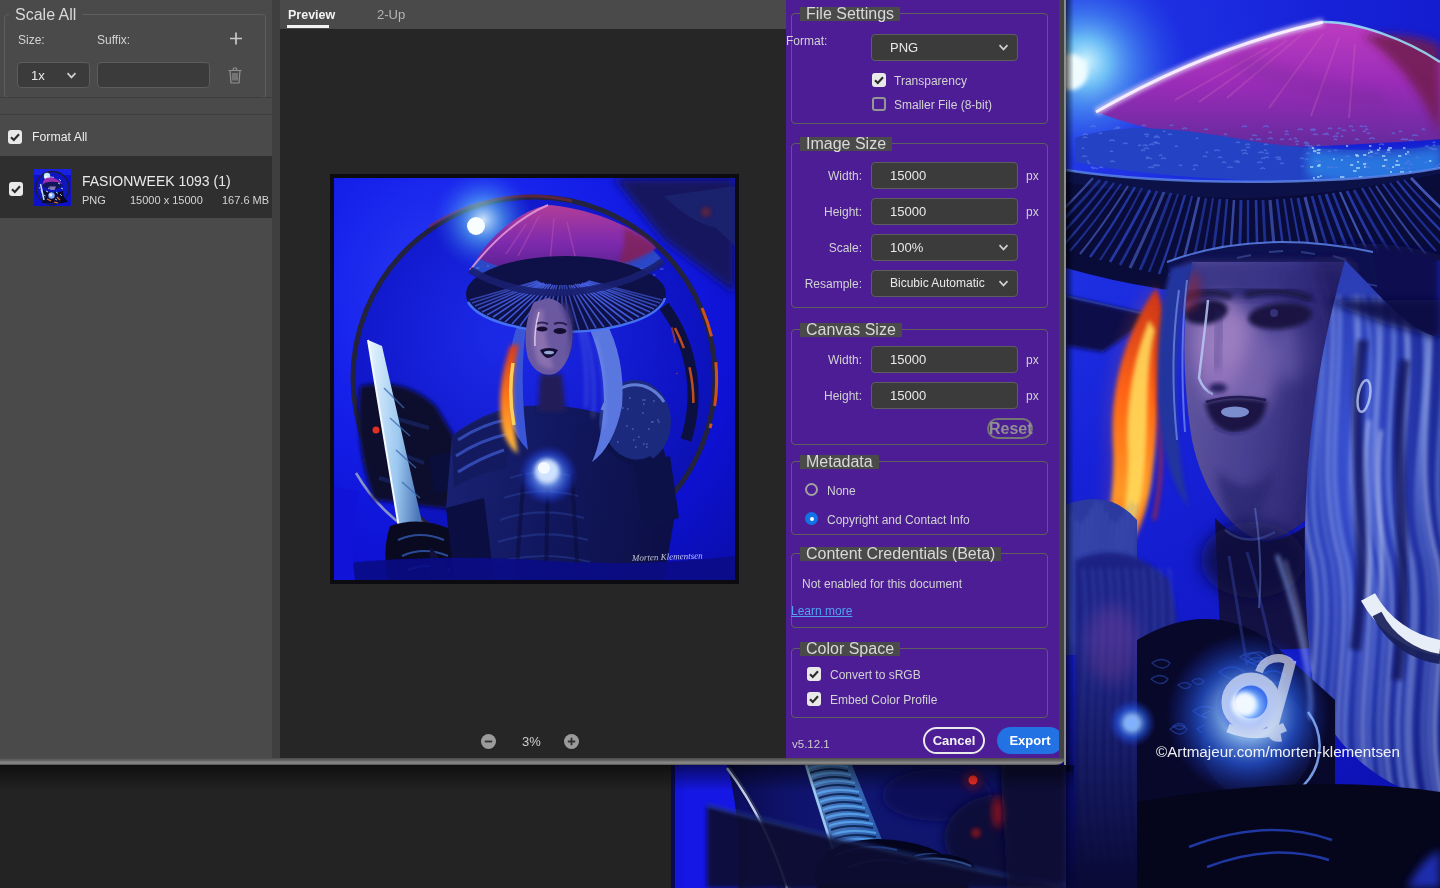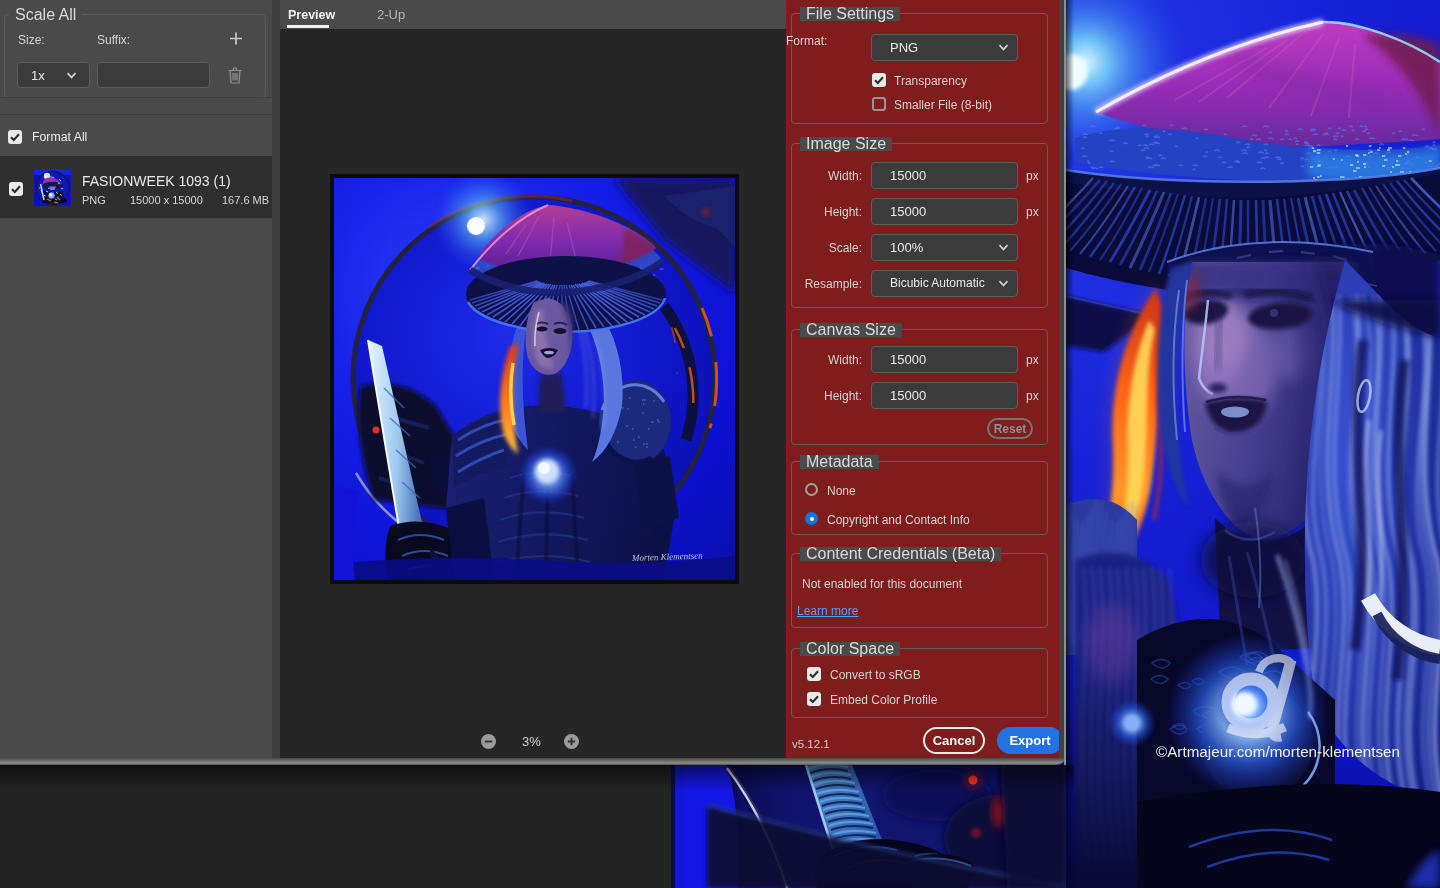--- a/index.html
+++ b/index.html
@@ -23,21 +23,21 @@
   .cb.off { background:transparent; border:2px solid #969696; }
   .radio { position:absolute; width:13px; height:13px; border-radius:50%; }
   .pill { position:absolute; border-radius:14px; font-size:13px; font-weight:bold; text-align:center; }
   
   #leftpanel { position:absolute; left:0; top:0; width:272px; height:765px; background:#4a4a4a; }
   #lp-sep { position:absolute; left:272px; top:0; width:8px; height:765px; background:#3f3f3f; }
   
   #prevwrap { position:absolute; left:280px; top:0; width:506px; height:765px; background:#4a4a4a; }
   #prevdark { position:absolute; left:0; top:29px; width:506px; height:729px; background:#262626; }
   
-  #rightpanel { position:absolute; left:786px; top:0; width:280px; height:765px; background:#7f1d1d; }
+  #rightpanel { position:absolute; left:786px; top:0; width:280px; height:765px; background:#4c1d95; }
   #scrolltrack { position:absolute; left:1059px; top:0; width:7px; height:765px; background:#424242; }
   #dlg-right-edge { position:absolute; left:1064px; top:0; width:2px; height:765px; background:#8e8e8e; z-index:11;}
 </style>
 </head>
 <body>
 <div id="stage">
 
   <div class="abs" id="artcanvas" style="left:607px; top:0; width:833px; height:888px; z-index:1;">
     <svg width="833" height="888" viewBox="0 0 833 888">
         <defs>
@@ -641,34 +641,34 @@
         </svg>
 
       <div class="fs" style="left:5px; top:329px; width:257px; height:116px;"></div>
       <div class="fs-title" style="left:14px; top:323px;">Canvas Size</div>
       <div class="lbl" style="left:0; top:353px; width:76px; text-align:right;">Width:</div>
       <div class="input" style="left:85px; top:346px;">15000</div>
       <div class="lbl" style="left:240px; top:353px;">px</div>
       <div class="lbl" style="left:0; top:389px; width:76px; text-align:right;">Height:</div>
       <div class="input" style="left:85px; top:382px;">15000</div>
       <div class="lbl" style="left:240px; top:389px;">px</div>
-      <div class="pill" style="left:201px; top:418px; width:46px; height:21px; border:2px solid #757575; color:#909090; font-size:12px; line-height:18px; border-radius:11px;">Reset</div>
+      <div class="pill" style="left:201px; top:418px; width:46px; height:21px; border:2px solid #757575; color:#909090; font-size:16px; line-height:18px; border-radius:11px;">Reset</div>
 
       <div class="fs" style="left:5px; top:461px; width:257px; height:74px;"></div>
       <div class="fs-title" style="left:14px; top:455px;">Metadata</div>
       <div class="radio" style="left:19px; top:483px; border:2px solid #a2a2a2;"></div>
       <div class="lbl" style="left:41px; top:484px;">None</div>
       <div class="radio" style="left:19px; top:512px; background:#1373e6;"></div>
       <div class="abs" style="left:23.5px; top:516.5px; width:4px; height:4px; border-radius:50%; background:#fff;"></div>
       <div class="lbl" style="left:41px; top:513px;">Copyright and Contact Info</div>
 
       <div class="fs" style="left:5px; top:553px; width:257px; height:75px;"></div>
       <div class="fs-title" style="left:14px; top:547px;">Content Credentials (Beta)</div>
       <div class="lbl" style="left:16px; top:577px;">Not enabled for this document</div>
-      <div class="lbl" style="left:11px; top:604px; color:#53a0f4; text-decoration:underline;">Learn more</div>
+      <div class="lbl" style="left:5px; top:604px; color:#53a0f4; text-decoration:underline;">Learn more</div>
 
       <div class="fs" style="left:5px; top:648px; width:257px; height:70px;"></div>
       <div class="fs-title" style="left:14px; top:642px;">Color Space</div>
       <div class="cb on" style="left:21px; top:667px;"></div>
       <svg class="abs" style="left:21px; top:667px;" width="14" height="14" viewBox="0 0 14 14">
           <path d="M3 7.2 L5.8 10 L11 4.2" fill="none" stroke="#2b2b2b" stroke-width="2.1"></path>
         </svg>
       <div class="lbl" style="left:44px; top:668px;">Convert to sRGB</div>
       <div class="cb on" style="left:21px; top:692px;"></div>
       <svg class="abs" style="left:21px; top:692px;" width="14" height="14" viewBox="0 0 14 14">

